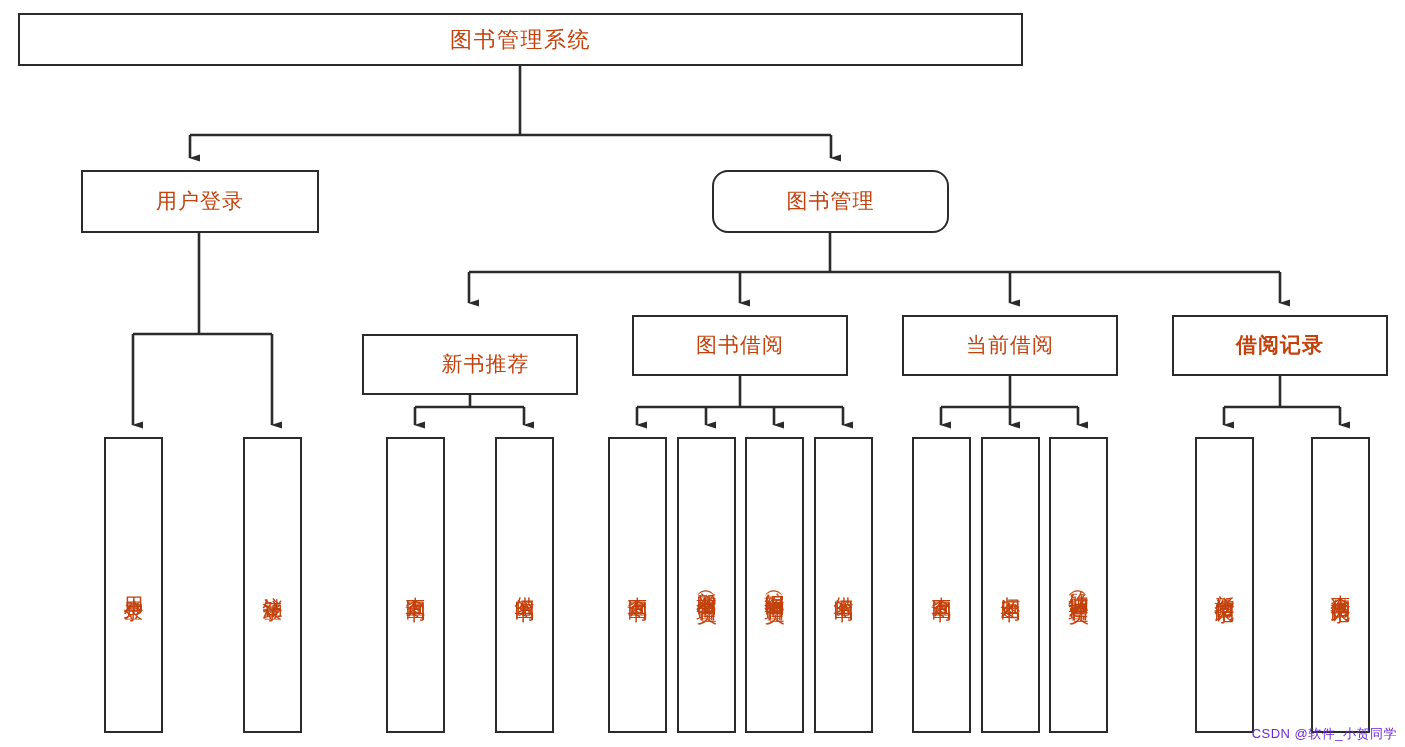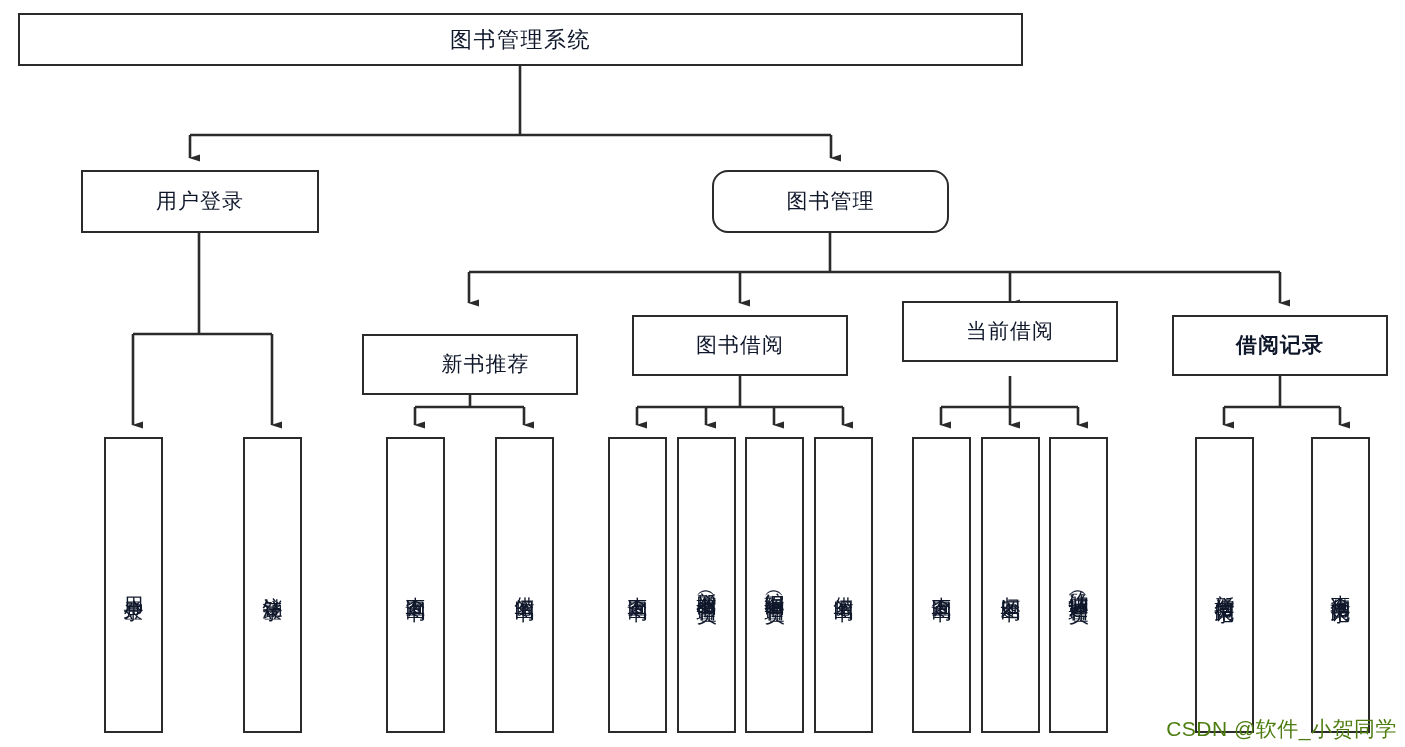--- a/index.html
+++ b/index.html
@@ -27,21 +27,21 @@
     pointer-events: none;
   }
   .node {
     position: absolute;
     box-sizing: border-box;
     border: 2px solid #2b2b2b;
     background: #ffffff;
     display: flex;
     align-items: center;
     justify-content: center;
-    color: #0f172a;
+    color: #c2410c;
     z-index: 2;
   }
   .node-h .node-label {
     font-size: 21px;
     line-height: 1.15;
     letter-spacing: 1px;
     white-space: nowrap;
   }
   .node-root .node-label {
     font-size: 22px;
@@ -57,22 +57,22 @@
     font-size: 20px;
     line-height: 1.35;
     letter-spacing: 2px;
     white-space: nowrap;
     text-align: center;
   }
   .watermark {
     position: absolute;
     right: 8px;
     bottom: 4px;
-    font-size: 21px;
-    color: #4d7c0f;
+    font-size: 13px;
+    color: #6d28d9;
     letter-spacing: 0.5px;
     z-index: 5;
     white-space: nowrap;
   }
 </style>
 </head>
 <body>
 
 <div id="diagram-root">
 
@@ -136,21 +136,21 @@
   <div class="node node-h" style="left:712px; top:170px; width:237px; height:63px;border-radius:16px;">
     <span class="node-label">图书管理</span>
   </div>
 
   <div class="node node-h" style="left:362px; top:334px; width:216px; height:61px;padding-left:31px;">
     <span class="node-label">新书推荐</span>
   </div>
   <div class="node node-h" style="left:632px; top:315px; width:216px; height:61px;">
     <span class="node-label">图书借阅</span>
   </div>
-  <div class="node node-h" style="left:902px; top:301px; width:216px; height:61px;">
+  <div class="node node-h" style="left:902px; top:315px; width:216px; height:61px;">
     <span class="node-label">当前借阅</span>
   </div>
   <div class="node node-h" style="left:1172px; top:315px; width:216px; height:61px;font-weight:bold;">
     <span class="node-label">借阅记录</span>
   </div>
 
   <div class="node node-v" style="left:104px; top:437px; width:59px; height:296px;">
     <span class="node-label">用户登录</span>
   </div>
   <div class="node node-v" style="left:243px; top:437px; width:59px; height:296px;">

